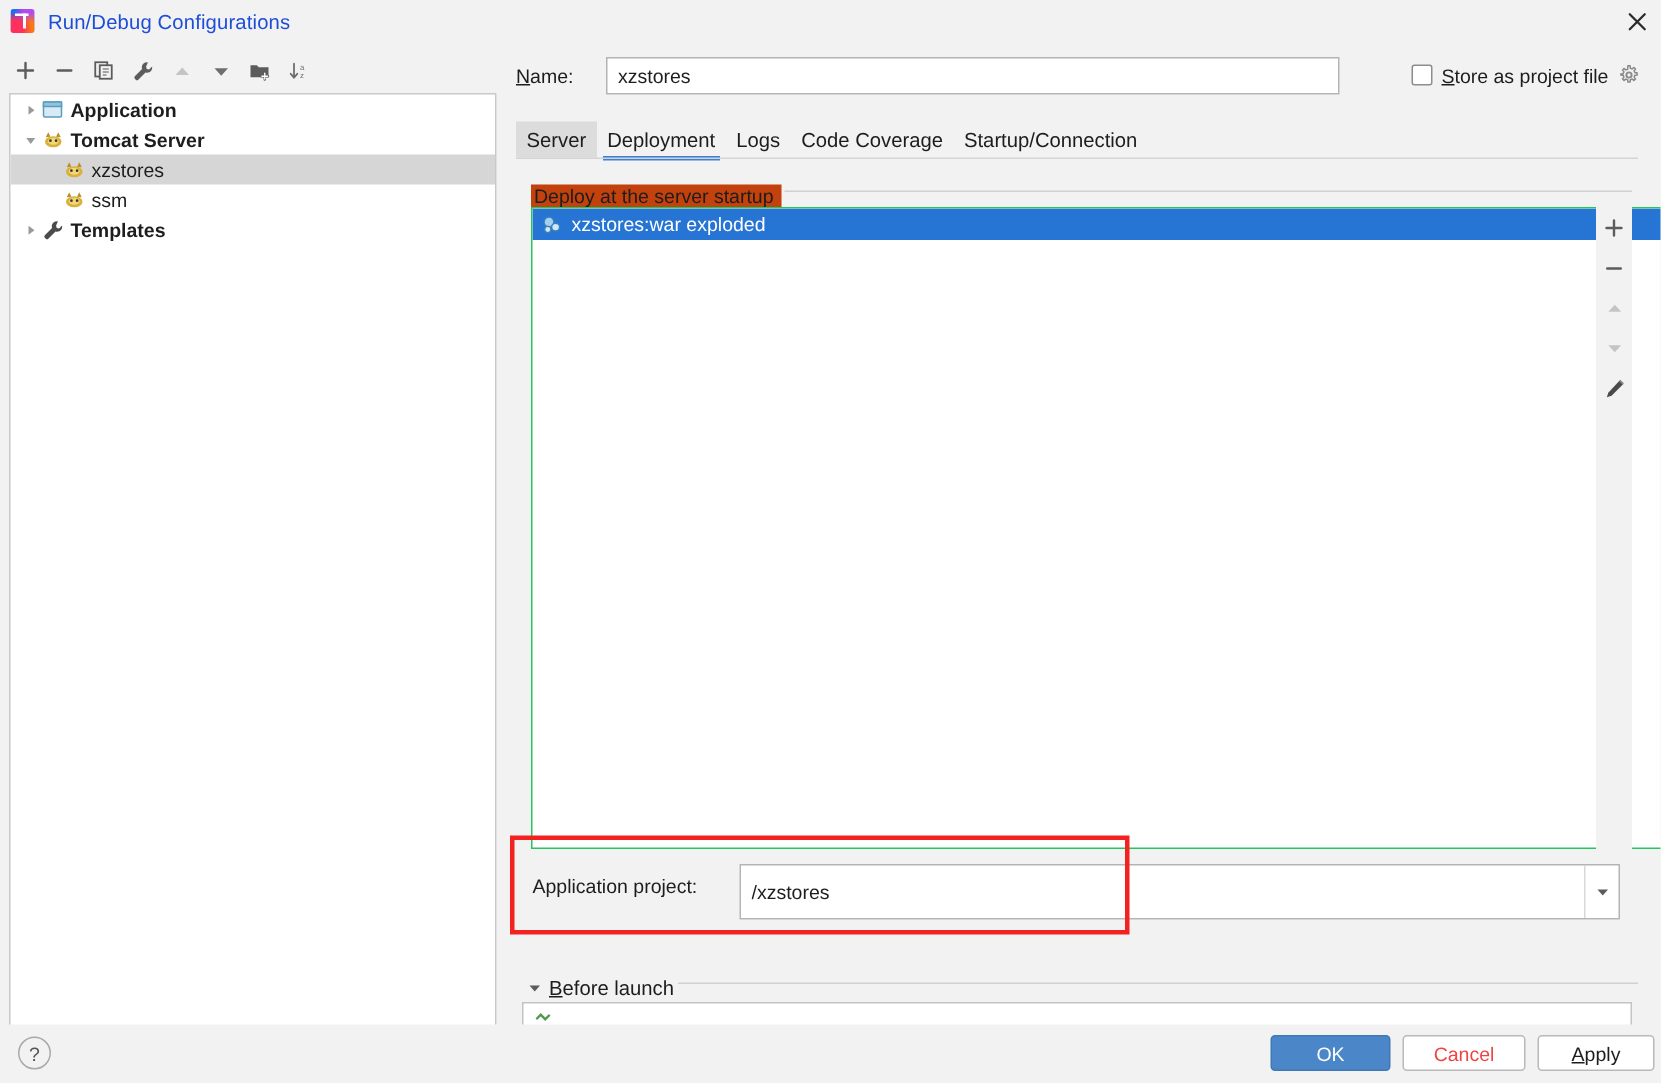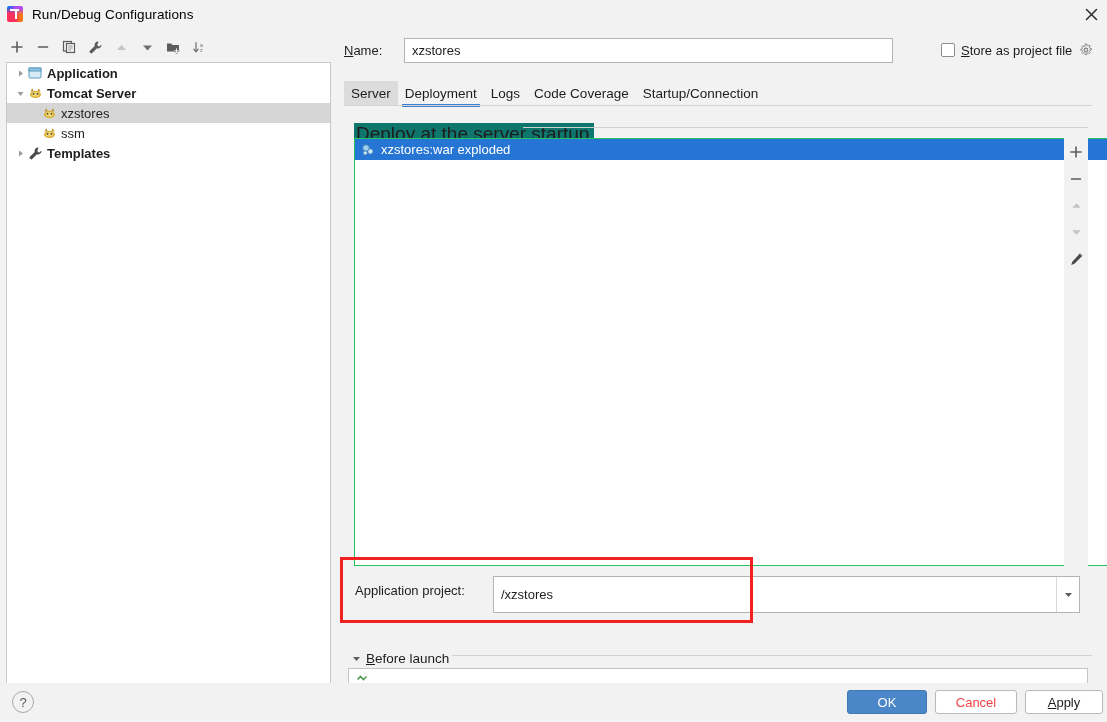--- a/index.html
+++ b/index.html
@@ -47,21 +47,21 @@
     position: absolute;
     left: 3px; top: 3px;
     width: 9px; height: 10px;
     background:
       linear-gradient(to bottom, #fff 0, #fff 1.5px, transparent 1.5px),
       linear-gradient(to right, transparent 0, transparent 5px, #fff 5px, #fff 7px, transparent 7px);
   }
   #title-text {
     margin-left: 9px;
     font-size: 13.5px;
-    color: #000000;
+    color: #1d4ed8;
     letter-spacing: 0.1px;
   }
   #close-btn {
     position: absolute;
     right: 0; top: 0;
     width: 32px; height: 28px;
     display: flex; align-items: center; justify-content: center;
     cursor: default;
   }
   #close-btn svg { display: block; }
@@ -177,23 +177,23 @@
     background: #d4d4d4;
   }
 
   
   #deploy-group {
     position: absolute; left: 348px; top: 118px;
     width: 740px; height: 448px;
   }
   #deploy-legend {
     position: absolute; left: 6px; top: 5px;
-    background: #0f766e;
+    background: #c2410c;
     padding: 0 5px 0 2px;
-    font-size: 19px;
+    font-size: 13px;
   }
   #deploy-legend-line {
     position: absolute; left: 175px; top: 9px;
     right: 0; height: 1px;
     background: #d0d0d0;
   }
   #deploy-list {
     position: absolute; left: 6px; top: 20px;
     width: 809px; height: 428px;
     background: #ffffff;

